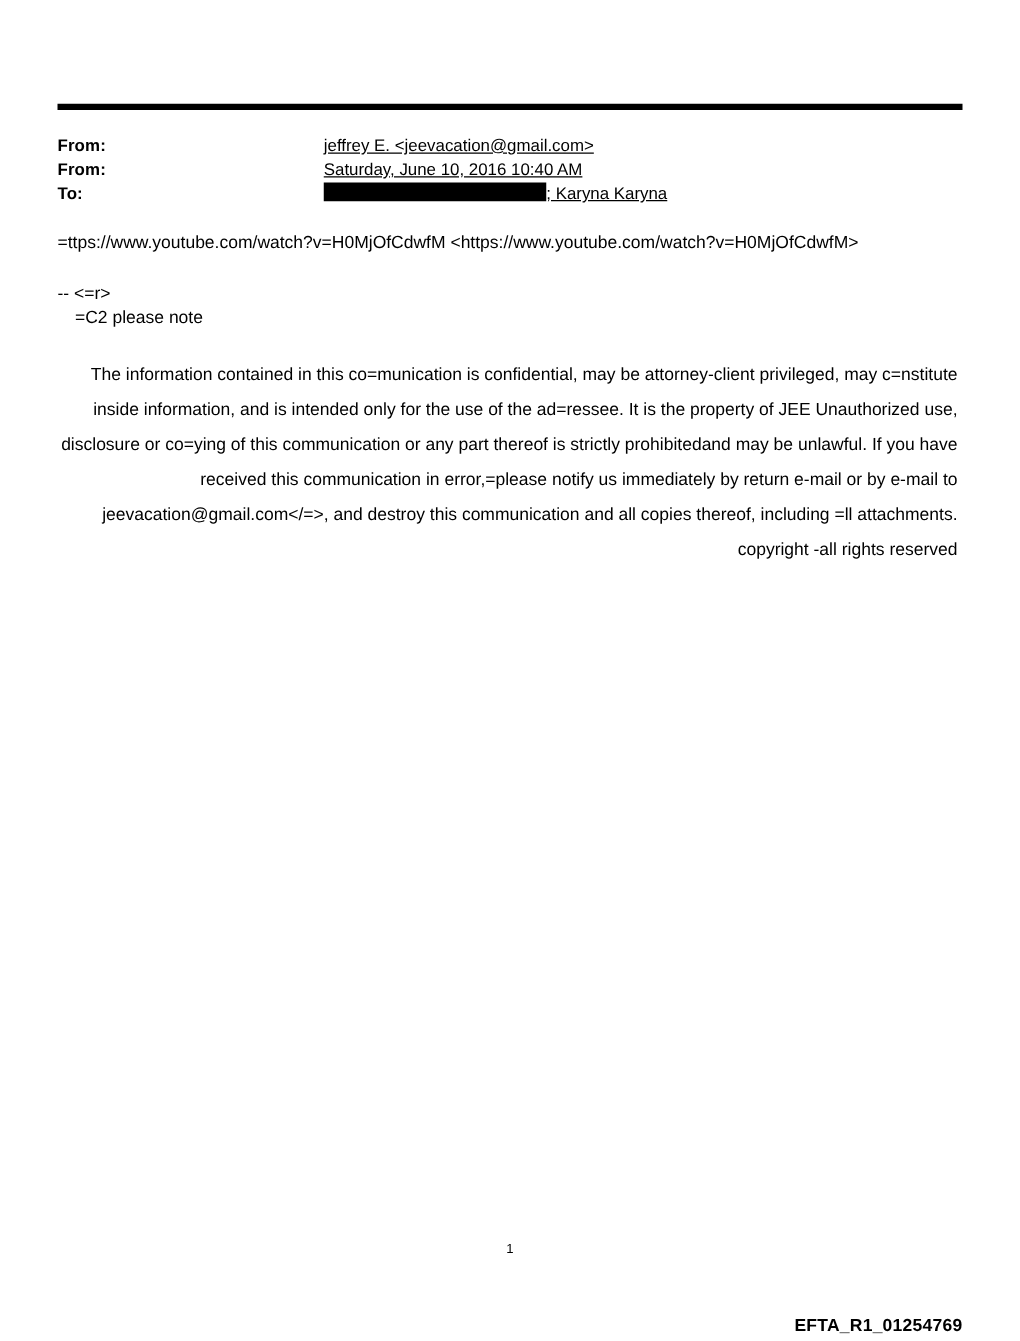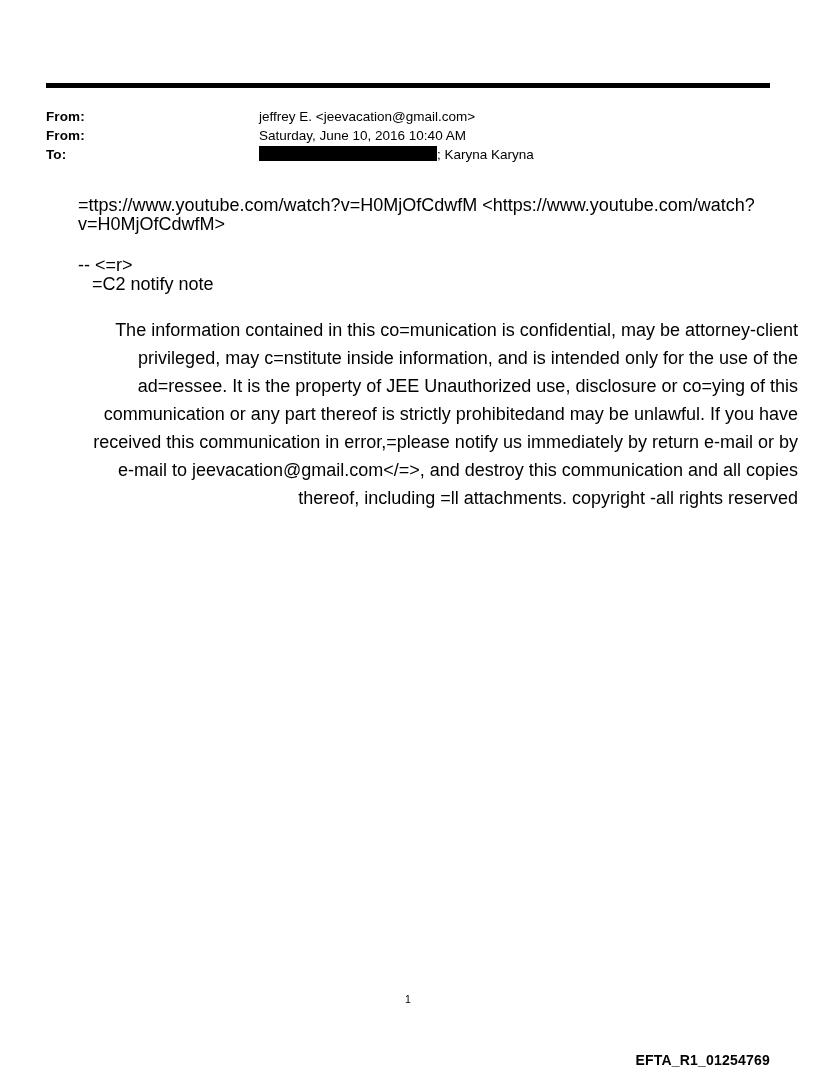--- a/index.html
+++ b/index.html
@@ -46,36 +46,36 @@
   .hdr-label {
     width: 213px;
     flex: 0 0 213px;
     font-weight: bold;
     font-size: 13.5px;
     letter-spacing: 0.1px;
   }
   .hdr-value {
     font-size: 13.5px;
     white-space: nowrap;
+    text-decoration: underline;
   }
   .redaction {
     display: inline-block;
     width: 178px;
     height: 15px;
     background: #000000;
     vertical-align: -2px;
   }
   .body-block {
     position: absolute;
     left: 46px;
-    top: 196px;
+    top: 184px;
     width: 724px;
-    font-size: 18px;
+    font-size: 14px;
     line-height: 19px;
-    margin-left: 32px;
   }
   .para {
     margin: 0;
   }
   .gap-22 { height: 22px; }
   .sig-indent {
     padding-left: 14px;
   }
   .confidential {
     width: 720px;
@@ -126,21 +126,21 @@
 
   </div>
 
   <div class="body-block">
 
     <p class="para">=ttps://www.youtube.com/watch?v=H0MjOfCdwfM &lt;https://www.youtube.com/watch?v=H0MjOfCdwfM&gt;</p>
 
     <div class="gap-22"></div>
 
     <p class="para">-- &lt;=r&gt;</p>
-    <p class="para sig-indent">=C2    notify note</p>
+    <p class="para sig-indent">=C2    please note</p>
 
     <div class="gap-22"></div>
 
     <p class="para confidential">The information contained in this co=munication is confidential, may be attorney-client privileged, may c=nstitute inside information, and is intended only for the use of the ad=ressee. It is the property of JEE Unauthorized use, disclosure or co=ying of this communication or any part thereof is strictly prohibitedand may be unlawful. If you have received this communication in error,=please notify us immediately by return e-mail or by e-mail to jeevacation@gmail.com&lt;/=&gt;, and destroy this communication and all copies thereof, including =ll attachments. copyright -all rights reserved</p>
 
   </div>
 
   <div class="page-number">1</div>
 
   <div class="bates">EFTA_R1_01254769</div>

